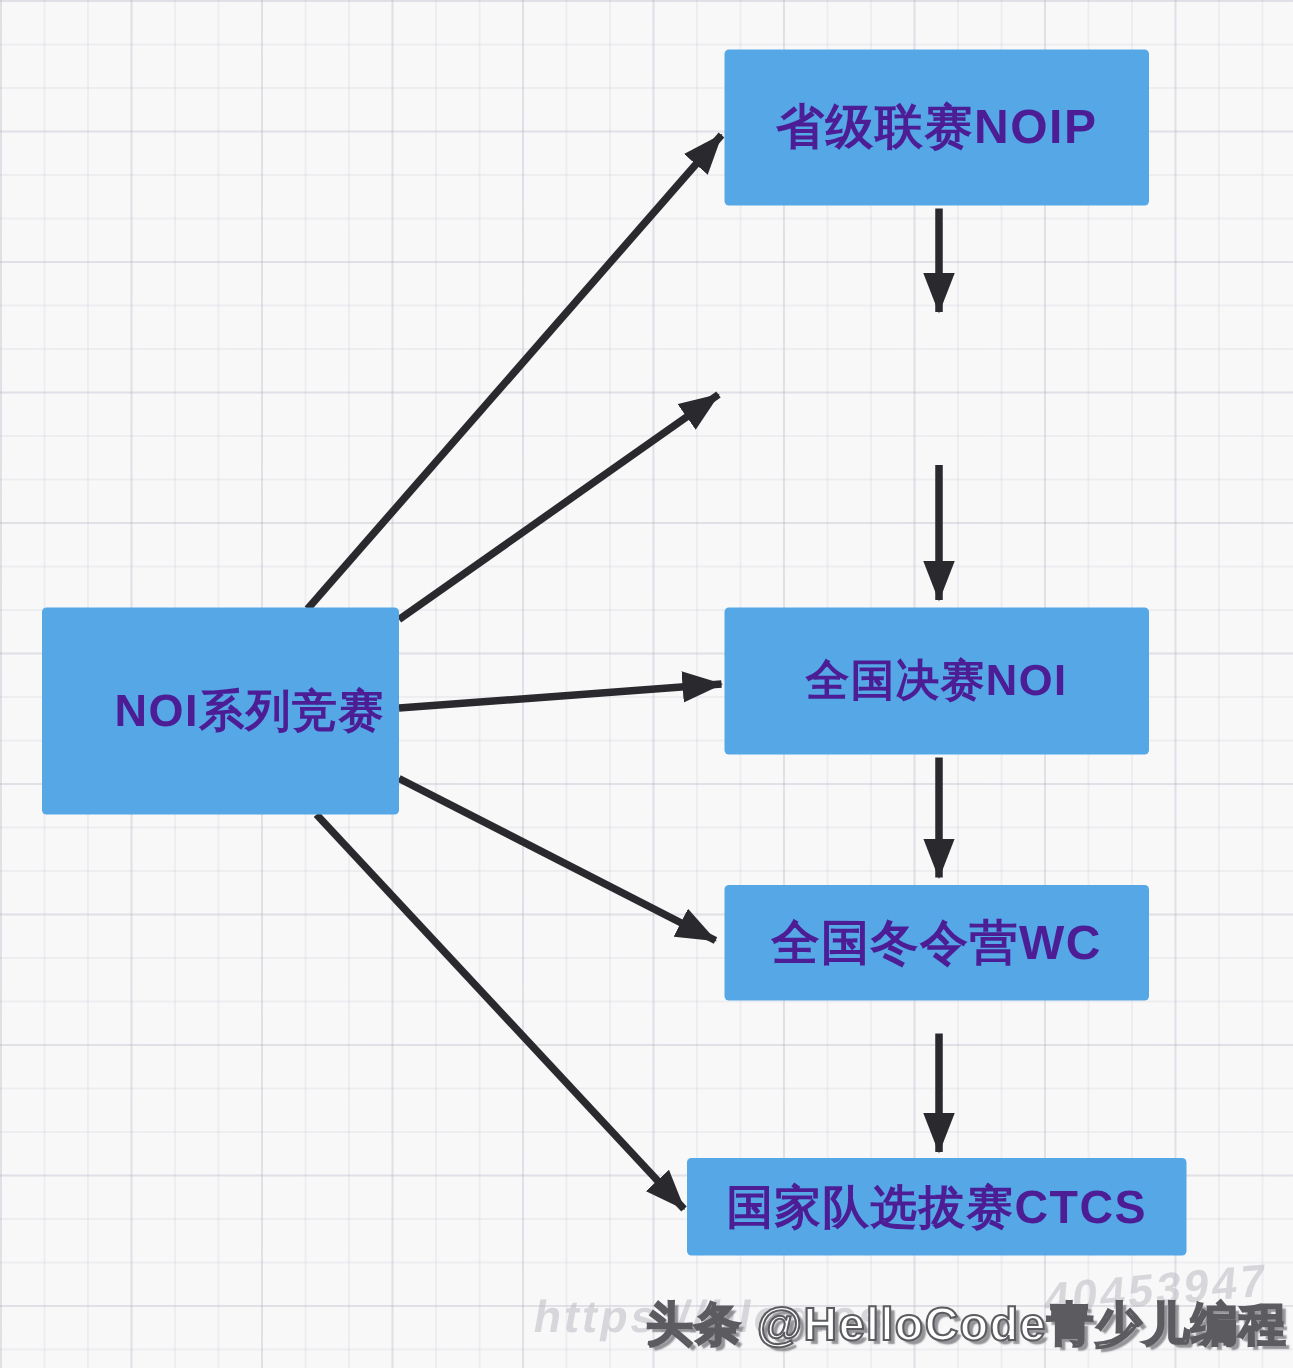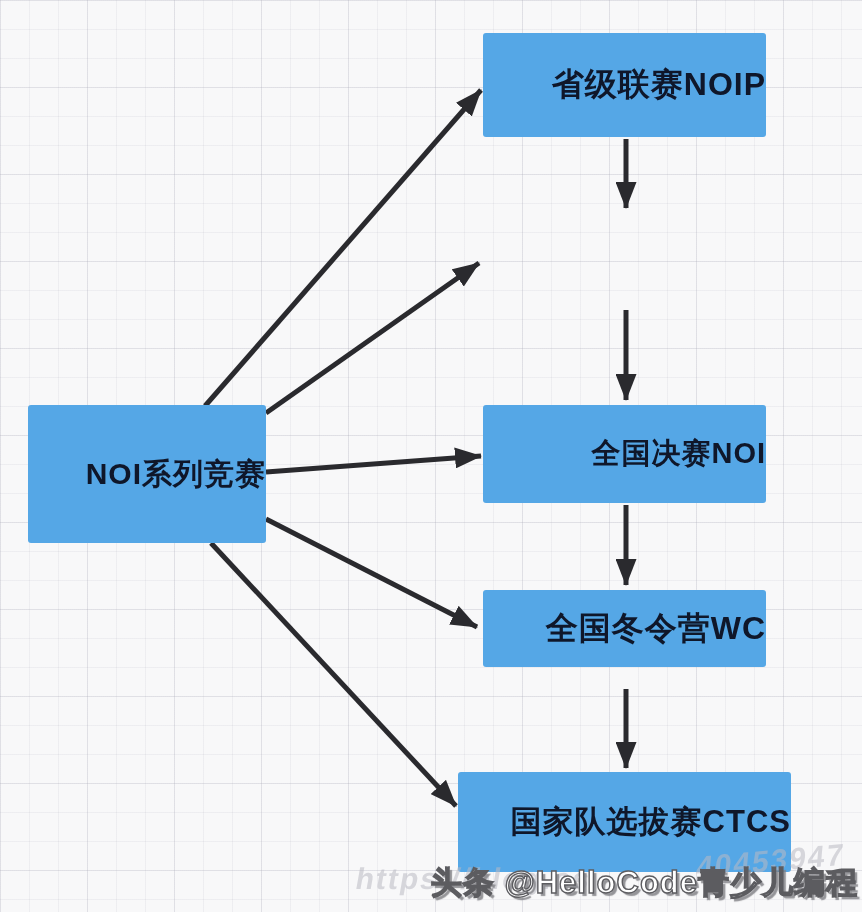--- a/index.html
+++ b/index.html
@@ -18,35 +18,35 @@
       linear-gradient(to bottom, rgba(175,175,190,0.22) 1px, transparent 1px),
       linear-gradient(to right, rgba(175,175,190,0.14) 1px, transparent 1px),
       linear-gradient(to bottom, rgba(175,175,190,0.14) 1px, transparent 1px);
     background-size: 87px 87px, 87px 87px, 29px 29px, 29px 29px;
     overflow: hidden;
   }
   .node {
     position: absolute;
     background: #55a7e6;
     border-radius: 3px;
-    color: #0f172a;
+    color: #4c1d95;
     font-weight: bold;
     display: flex;
     align-items: center;
-    justify-content: flex-end;
+    justify-content: center;
     text-align: center;
     letter-spacing: 1px;
     z-index: 2;
   }
   .node-root   { left: 28px;  top: 405px; width: 238px; height: 138px; font-size: 30px; padding-left: 39px; }
   .node-stage1 { left: 483px; top: 33px;  width: 283px; height: 104px; font-size: 32px; }
   .node-stage2 { left: 483px; top: 213px; width: 283px; height: 95px;  font-size: 32px; }
   .node-stage3 { left: 483px; top: 405px; width: 283px; height: 98px;  font-size: 29px; }
   .node-stage4 { left: 483px; top: 590px; width: 283px; height: 77px;  font-size: 32px; }
-  .node-stage5 { left: 458px; top: 772px; width: 333px; height: 100px;  font-size: 31px; }
+  .node-stage5 { left: 458px; top: 772px; width: 333px; height: 65px;  font-size: 31px; }
   svg.arrows {
     position: absolute;
     left: 0; top: 0;
     width: 862px; height: 912px;
     z-index: 1;
   }
   svg.arrows line {
     stroke: #2a2a2e;
     stroke-width: 5;
   }

